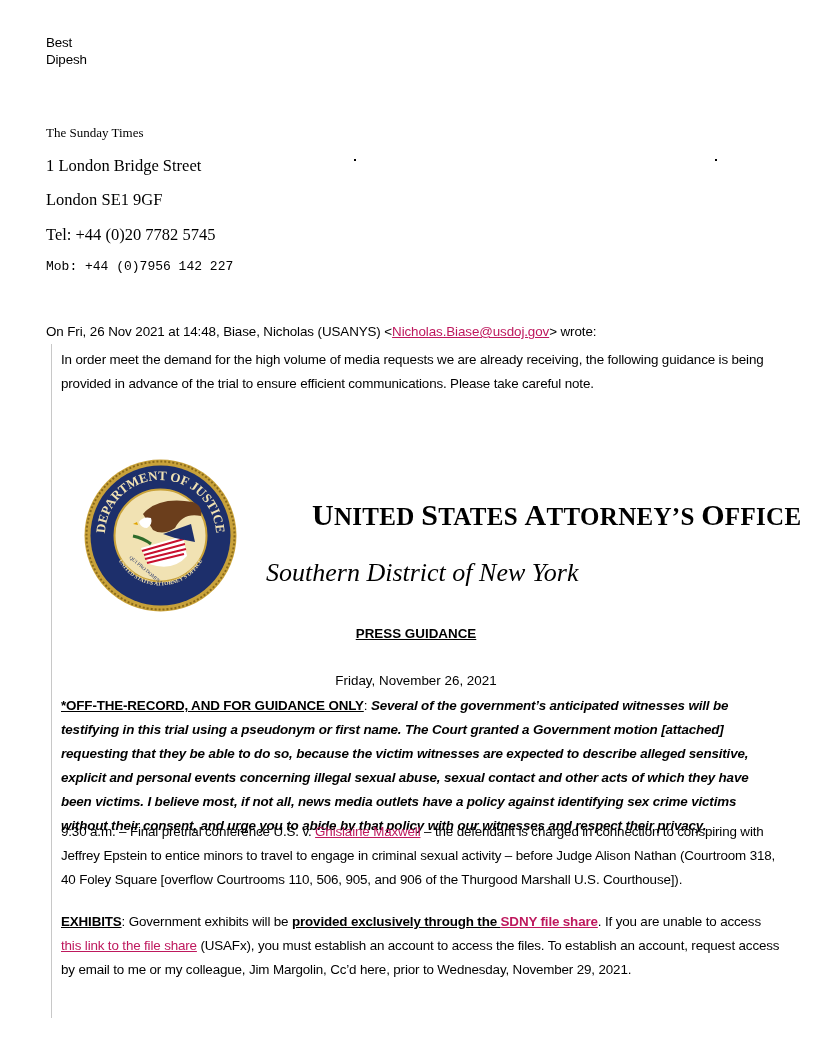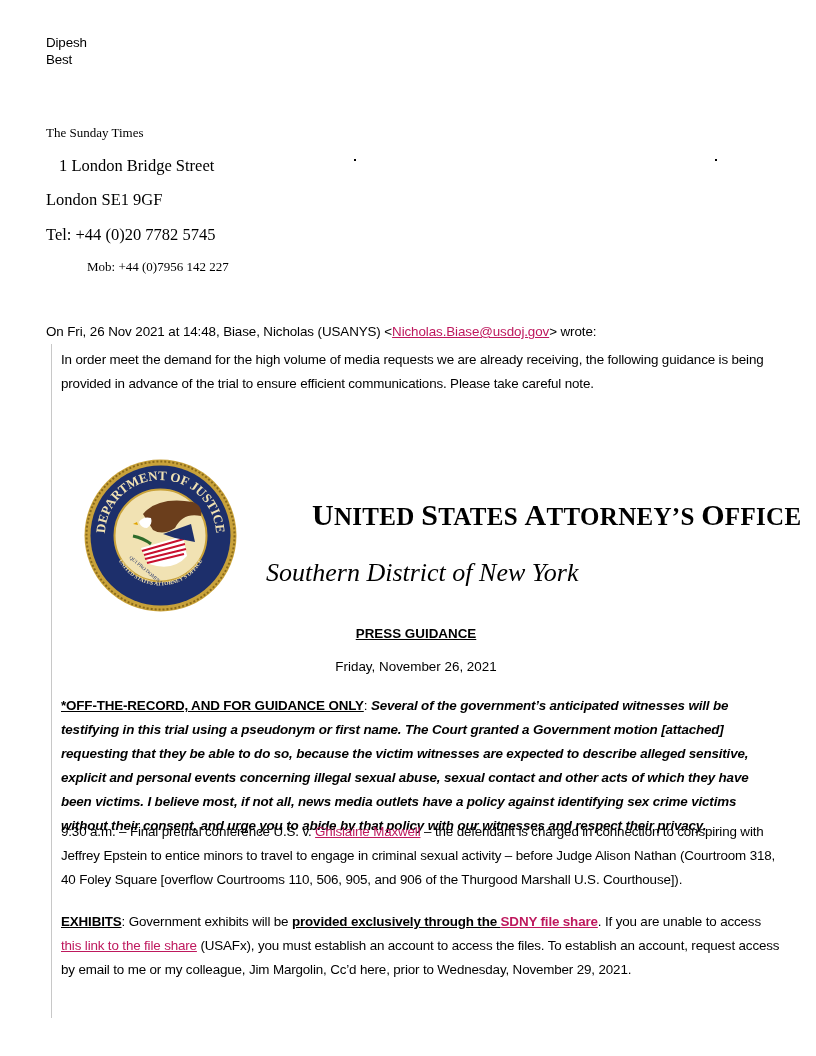--- a/index.html
+++ b/index.html
@@ -1,17 +1,17 @@
 <!DOCTYPE html>
 <html><head>
 <meta charset="utf-8">
 <style>
   html, body { margin: 0; padding: 0; background: #ffffff; }
   body { width: 816px; height: 1056px; position: relative; overflow: hidden; color: #000; }
-  .sans { font-family: Liberation Serif, serif; margin-left: 41px; }
+  .sans { font-family: Liberation Mono, monospace; }
   .serif { font-family: "Liberation Serif", "DejaVu Serif", serif; }
   .abs { position: absolute; }
 
   .reply { left: 46px; top: 34px; width: 720px; font-size: 13.4px; line-height: 17px; font-family: "Liberation Sans", sans-serif; letter-spacing: -0.15px; }
   .redact { display: inline-block; width: 84px; height: 18px; background: #000; vertical-align: -4px; margin: 0 0 0 2px; }
 
   .sig-org { left: 46px; top: 125px; font-size: 13px; }
   .sig-line { left: 46px; font-size: 16.5px; }
   .sig-mob { left: 46px; top: 259px; font-size: 13px; }
   .dot { width: 2px; height: 2px; background: #000; }
@@ -29,26 +29,26 @@
 
   .center { left: 61px; width: 710px; text-align: center; font-size: 13.4px; font-family: "Liberation Sans", sans-serif; }
   .u { text-decoration: underline; }
   .b { font-weight: bold; }
   .i { font-style: italic; }
 </style>
 </head>
 <body>
 
 <div class="abs reply">
+  <div>Best</div>
   <div>Dipesh</div>
-  <div>Best</div>
 </div>
 
 <div class="abs serif sig-org">The Sunday Times</div>
-<div class="abs serif sig-line" style="top:156px;margin-left:13px;">1 London Bridge Street</div>
+<div class="abs serif sig-line" style="top:156px;">1 London Bridge Street</div>
 <div class="abs serif sig-line" style="top:190px;">London SE1 9GF</div>
 <div class="abs serif sig-line" style="top:225px;">Tel: +44 (0)20 7782 5745</div>
 <div class="abs sans sig-mob">Mob: +44 (0)7956 142 227</div>
 <div class="abs dot" style="left:354px; top:159px;"></div>
 <div class="abs dot" style="left:715px; top:159px;"></div>
 
 <div class="abs quote-head">
   <span>On Fri, 26 Nov 2021 at 14:48, Biase, Nicholas (USANYS) &lt;</span><a class="link" href="#">Nicholas.Biase@usdoj.gov</a><span>&gt; wrote:</span>
 </div>
 
@@ -88,21 +88,21 @@
 
 <div class="abs logo-title">
   <span><span class="big">U</span><span>NITED</span></span>
   <span><span class="big">S</span><span>TATES</span></span>
   <span><span class="big">A</span><span>TTORNEY’S</span></span>
   <span><span class="big">O</span><span>FFICE</span></span>
 </div>
 <div class="abs logo-sub">Southern District of New York</div>
 
 <div class="abs center b u" style="top:626px;">PRESS GUIDANCE</div>
-<div class="abs center" style="top:659px;">Friday, November 26, 2021</div>
+<div class="abs center" style="top:673px;">Friday, November 26, 2021</div>
 
 <div class="abs body-text" style="top:694px;">
   <span class="b u">*OFF-THE-RECORD, AND FOR GUIDANCE ONLY</span><span>: </span><span class="b i">Several of the government’s anticipated witnesses will be testifying in this trial using a pseudonym or first name. The Court granted a Government motion [attached] requesting that they be able to do so, because the victim witnesses are expected to describe alleged sensitive, explicit and personal events concerning illegal sexual abuse, sexual contact and other acts of which they have been victims.  I believe most, if not all, news media outlets have a policy against identifying sex crime victims without their consent, and urge you to abide by that policy with our witnesses and respect their privacy.</span>
 </div>
 
 <div class="abs body-text" style="top:820px;">
   <span>9:30 a.m. – Final pretrial conference U.S. v. </span><a class="link" href="#">Ghislaine Maxwell</a><span> – the defendant is charged in connection to conspiring with Jeffrey Epstein to entice minors to travel to engage in criminal sexual activity – before Judge Alison Nathan (Courtroom 318, 40 Foley Square [overflow Courtrooms 110, 506, 905, and 906 of the Thurgood Marshall U.S. Courthouse]).</span>
 </div>
 
 <div class="abs body-text" style="top:910px;">

